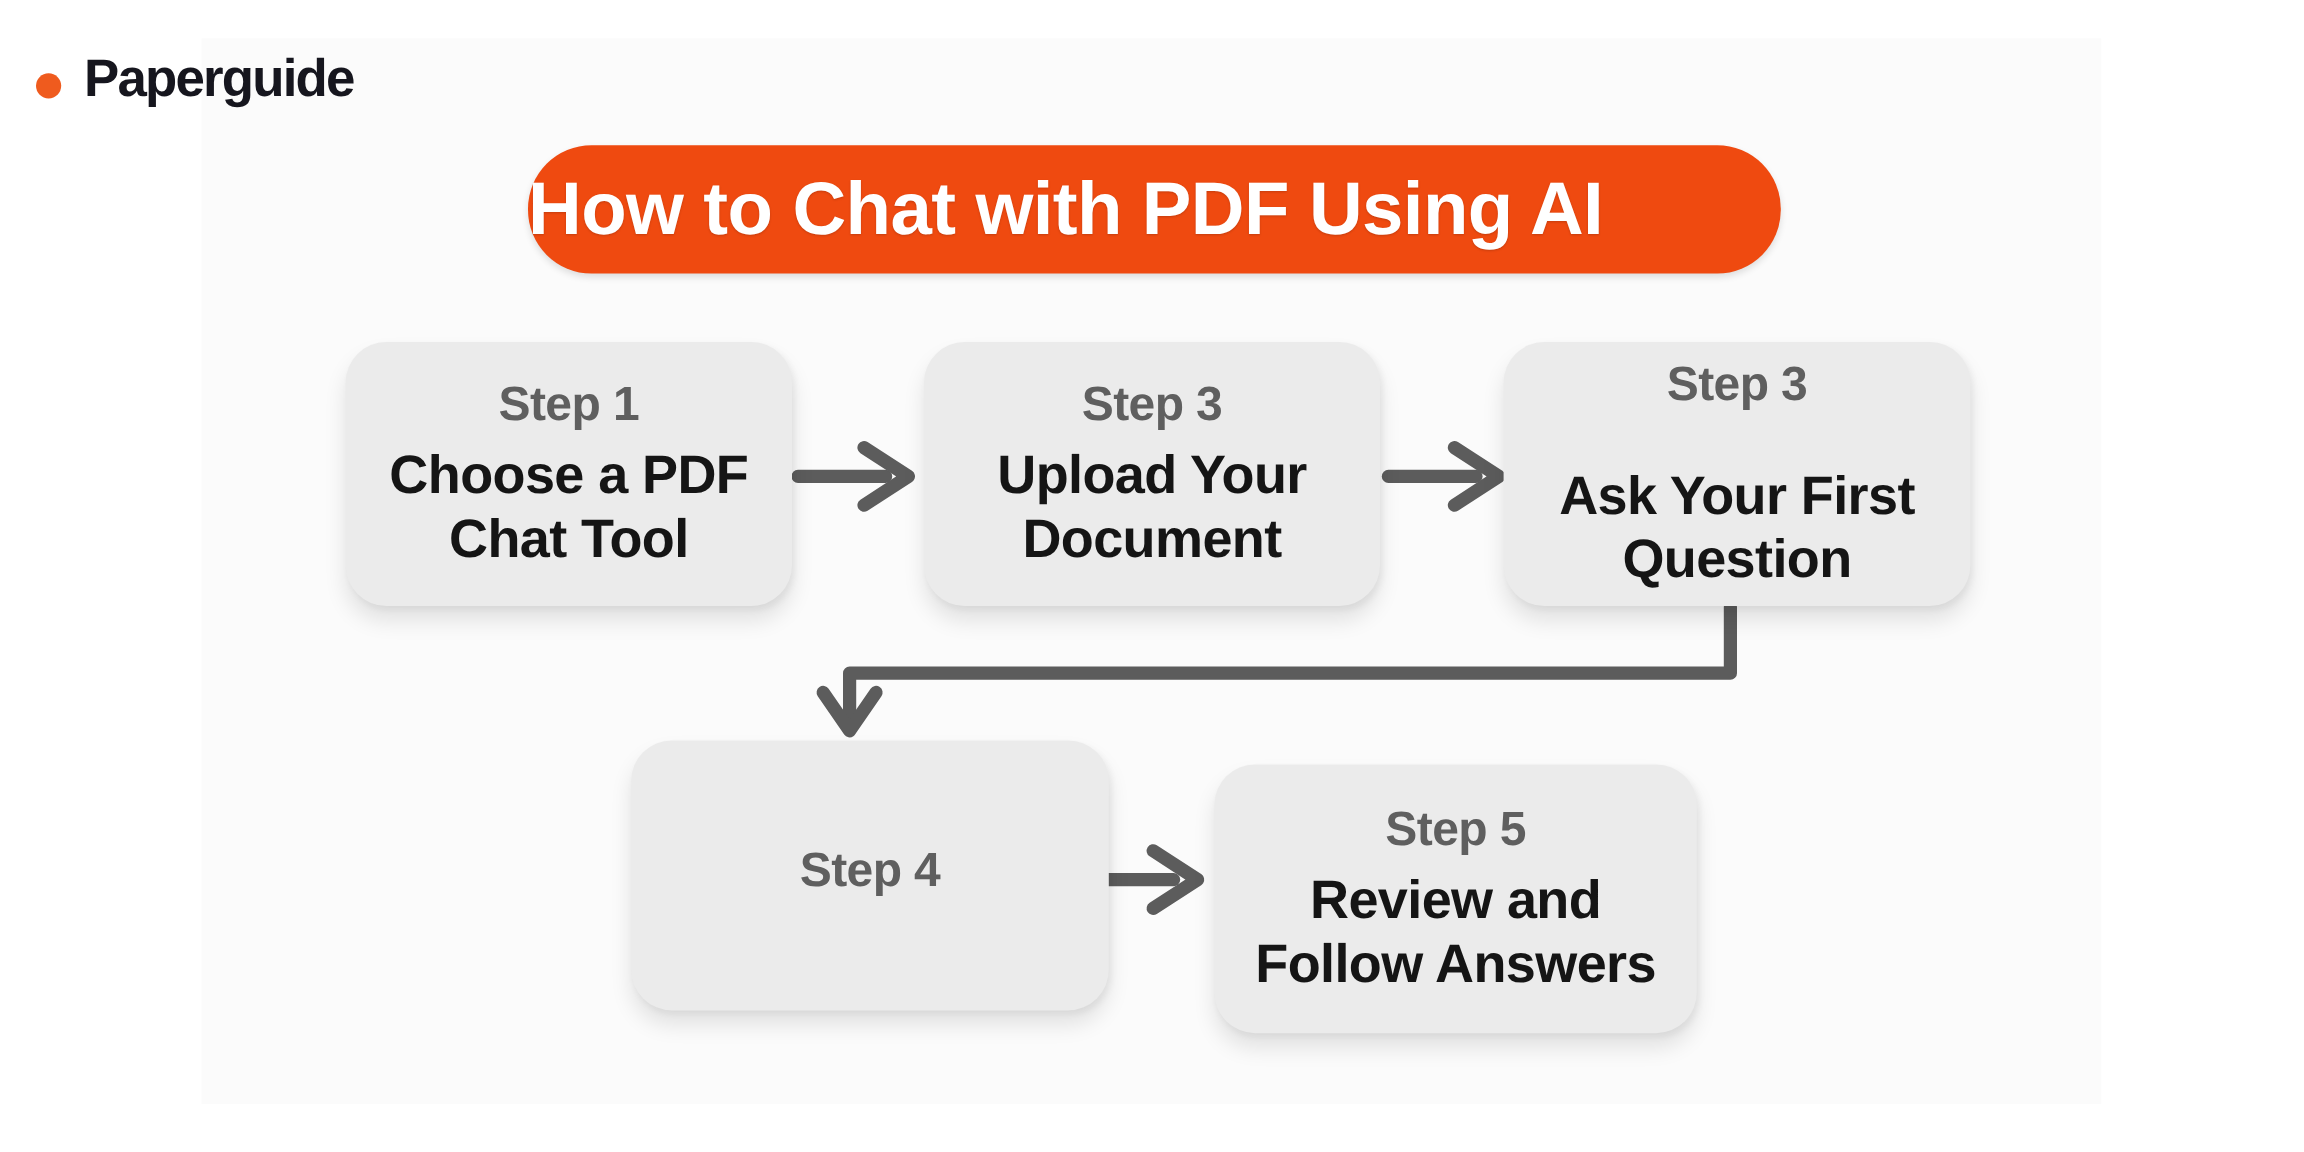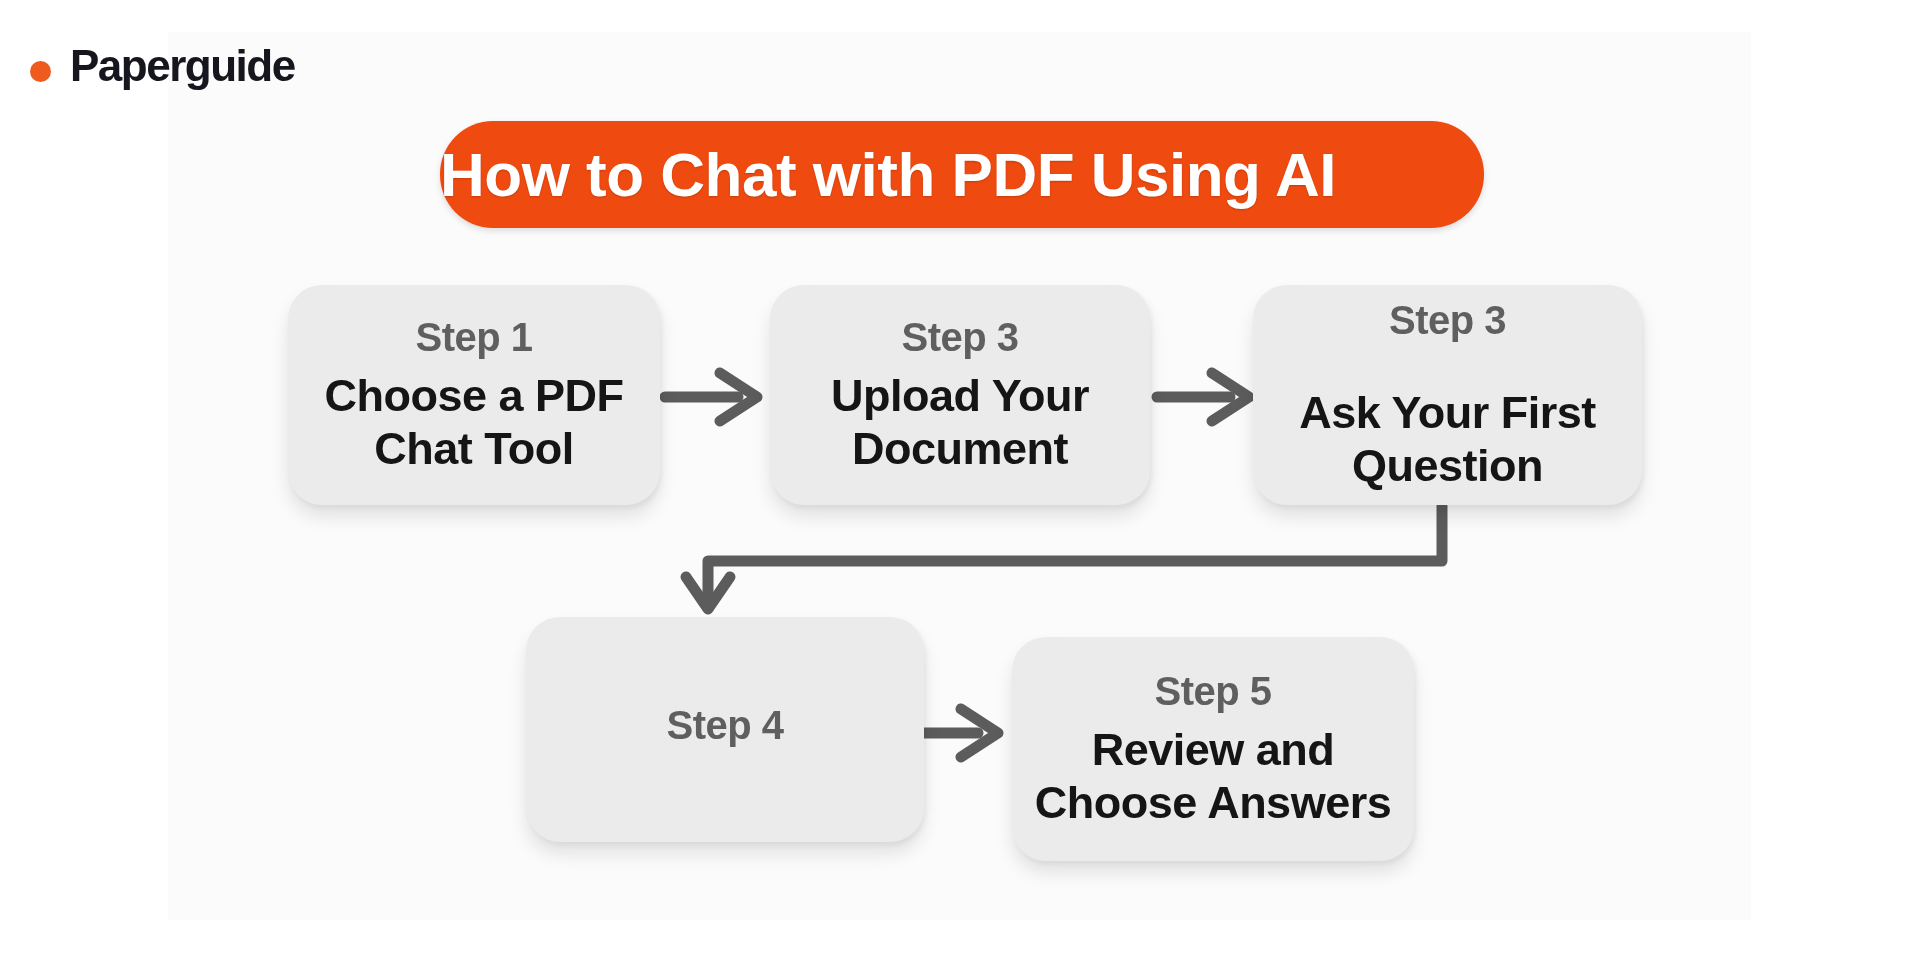--- a/index.html
+++ b/index.html
@@ -163,16 +163,16 @@
 Question</div>
   </div>
 
   <div class="step-box" style="left:526px; top:617px; width:398px; height:225px;">
     <div class="step-label">Step 4</div>
   </div>
 
   <div class="step-box" style="left:1012px; top:620px; width:402px; height:224px;margin-top:17px;">
     <div class="step-label">Step 5</div>
     <div class="step-text">Review and
-Choose Answers</div>
+Follow Answers</div>
   </div>
 
 </div>
 
 </body></html>

